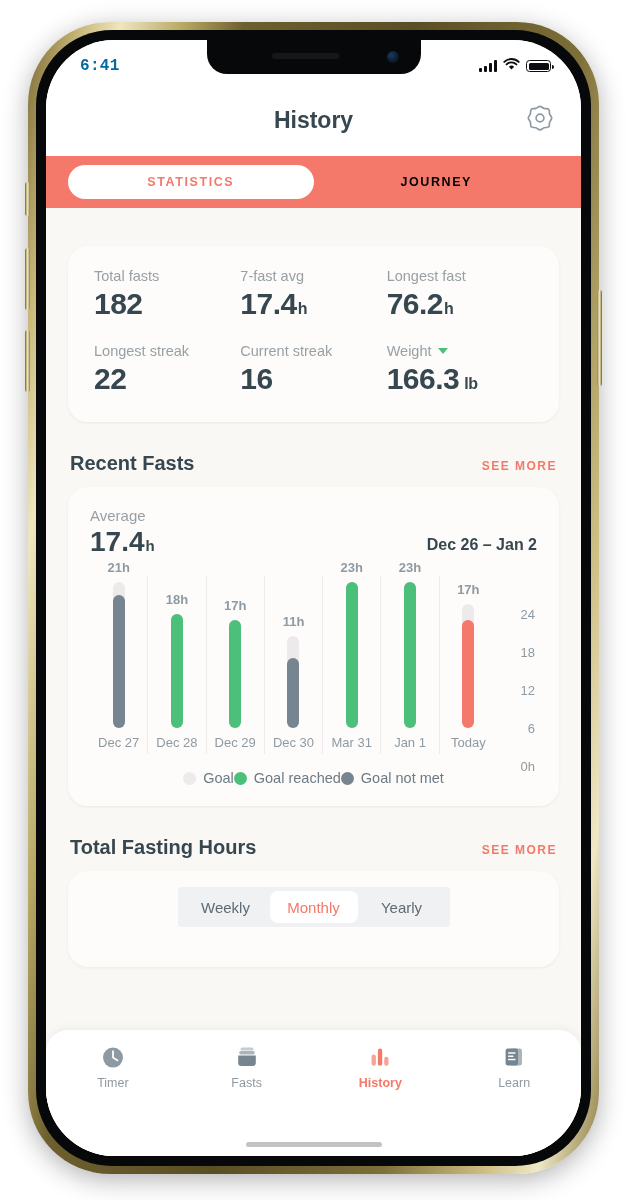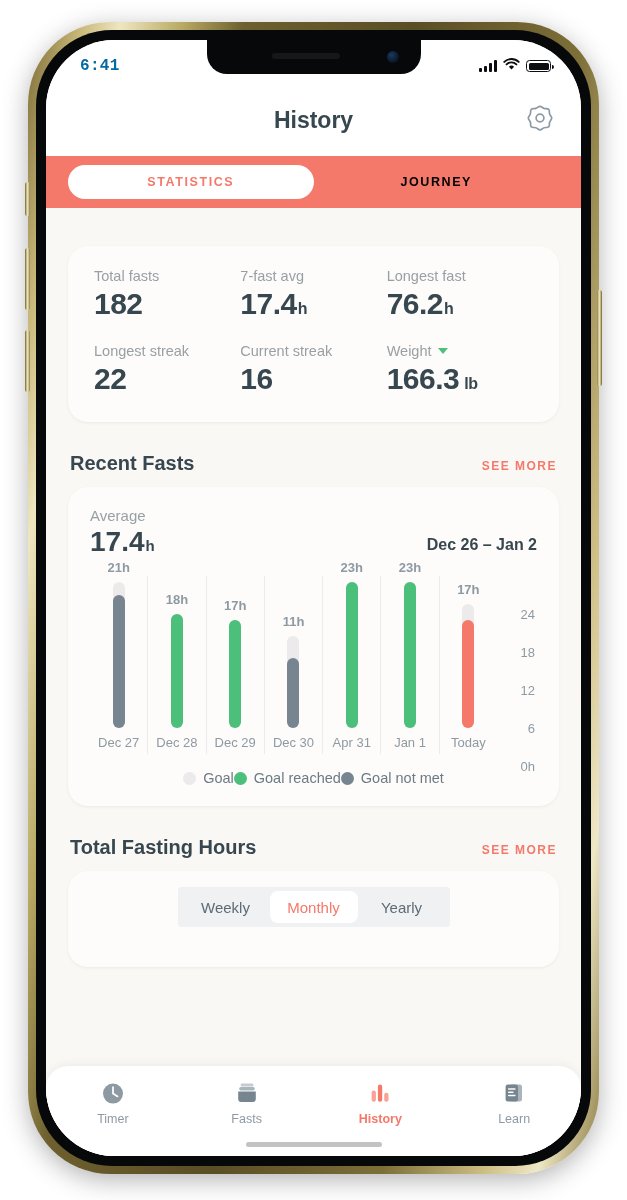--- a/index.html
+++ b/index.html
@@ -265,21 +265,21 @@
   .seg-item {
     flex: 1; height: 32px; border-radius: 8px;
     display: flex; align-items: center; justify-content: center;
     font-size: 15px; color: #5e6b74;
   }
   .seg-item.active { background: #ffffff; color: #f4796a; }
 
   
   .bottombar {
     position: absolute; left: 0; bottom: 0;
-    width: 100%; height: 90px;
+    width: 100%; height: 126px;
     background: #ffffff;
     border-top-left-radius: 22px;
     border-top-right-radius: 22px;
     box-shadow: 0 -2px 10px rgba(0,0,0,.05);
     z-index: 30;
     display: flex; align-items: flex-start;
     padding-top: 14px;
   }
   .btab {
     flex: 1;
@@ -466,21 +466,21 @@
                 <div class="col-label">Dec 30</div>
               </div>
               <div class="col">
                 <div class="bar-area">
                   <div class="bar-wrap">
                     <div class="bar-goal" style="height: 146px; background: rgb(236, 234, 234);"></div>
                     <div class="bar-fill" style="height: 146px; background: rgb(76, 191, 123);"></div>
                   </div>
                   <div class="bar-cap" style="bottom: 153px;">23h</div>
                 </div>
-                <div class="col-label">Apr 31</div>
+                <div class="col-label">Mar 31</div>
               </div>
               <div class="col">
                 <div class="bar-area">
                   <div class="bar-wrap">
                     <div class="bar-goal" style="height: 146px; background: rgb(236, 234, 234);"></div>
                     <div class="bar-fill" style="height: 146px; background: rgb(76, 191, 123);"></div>
                   </div>
                   <div class="bar-cap" style="bottom: 153px;">23h</div>
                 </div>
                 <div class="col-label">Jan 1</div>

